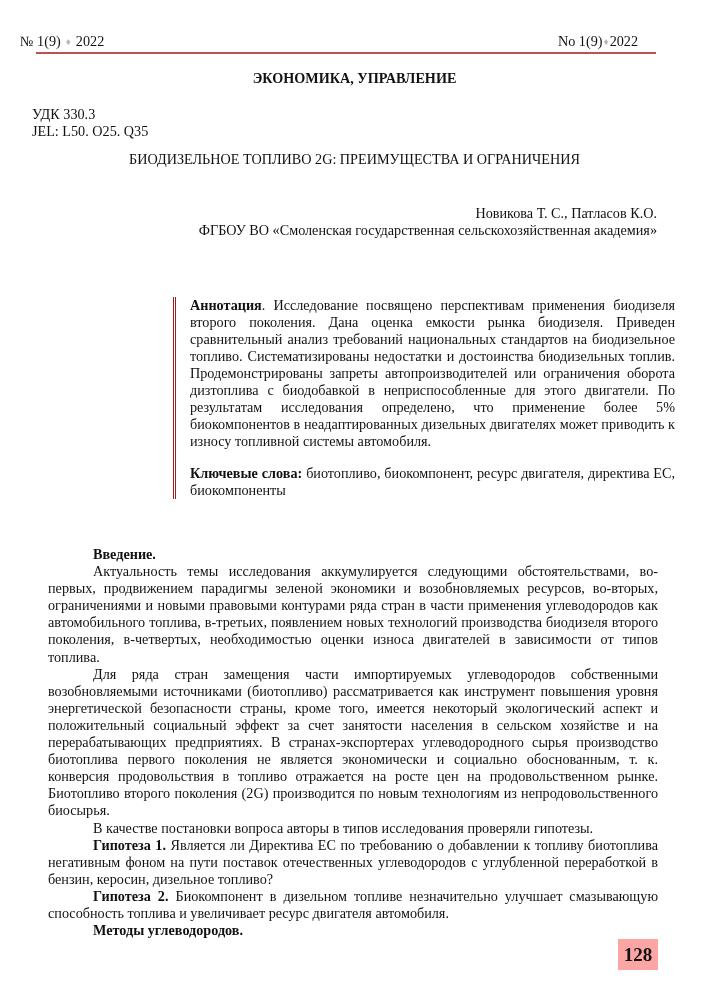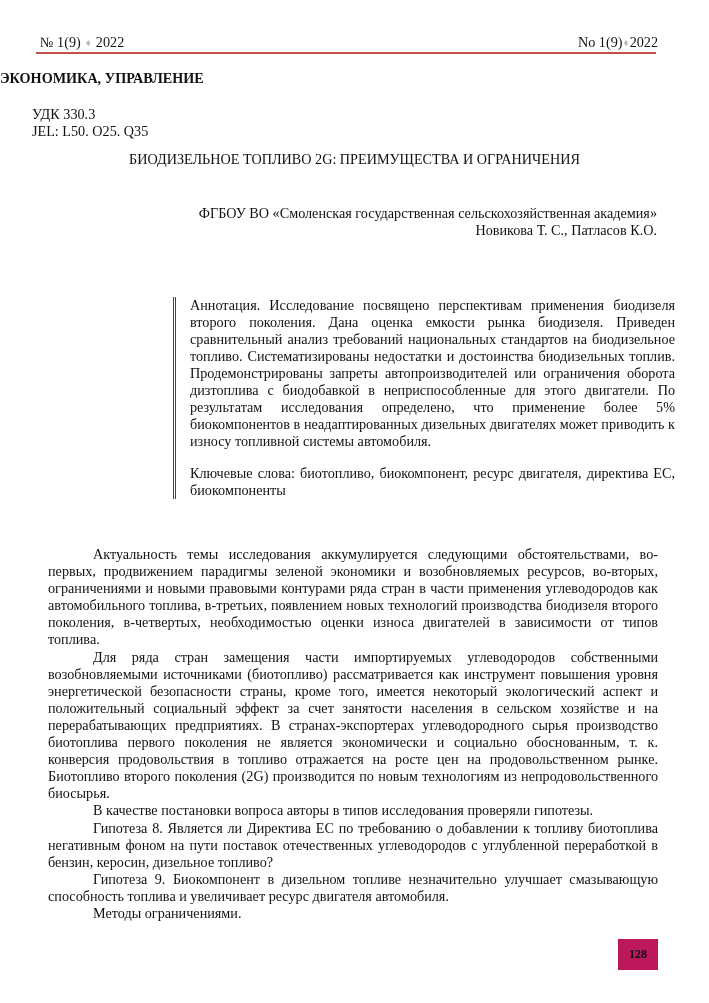--- a/index.html
+++ b/index.html
@@ -1,66 +1,67 @@
 <!DOCTYPE html>
 <html><head>
 <meta charset="utf-8">
 <style>
   html, body { margin:0; padding:0; background:#ffffff; }
   body { width:709px; height:1003px; position:relative; overflow:hidden;
          font-family:"Liberation Serif", "DejaVu Serif", serif; color:#111; font-size:14.2px; }
-  .header { position:absolute; left:40px; top:33px; width:618px; height:18px;
-            font-size:14.2px; display:flex; justify-content:space-between; align-items:center; }
+  .header { position:absolute; left:20px; top:33px; width:618px; height:18px;
+            font-size:14.2px; display:flex; justify-content:space-between; align-items:flex-start; }
   .header .diamond { color:#b8b8b8; font-size:10px; margin:0 5px; position:relative; top:-1px; }
   .header .right .diamond { margin:0 1px; }
   .header-rule { position:absolute; left:36px; top:52px; width:620px; height:2px; background:#c0504d; }
-  .section { position:absolute; left:0; width:709px; top:70px; font-weight:bold; font-size:14.2px; }
+  .section { position:absolute; left:0; width:709px; top:70px; text-align:center; font-weight:bold; font-size:14.2px; }
   .udk { position:absolute; left:32px; top:106px; line-height:17px; }
   .title { position:absolute; left:0; width:709px; top:151px; text-align:center; font-weight:normal; font-size:14.2px; }
   .authors { position:absolute; right:52px; top:205px; text-align:right; line-height:17px; }
   .abstract { position:absolute; left:173px; top:297px; width:485px; padding-left:14px;
               border-left:3px double #a61c1c; text-align:justify; line-height:17px; }
   .abstract p { margin:0; }
   .abstract .kw { margin-top:15px; }
   .body { position:absolute; left:48px; top:546px; width:610px; text-align:justify; line-height:17.1px; }
   .body p { margin:0; text-indent:45px; }
-  b { font-weight:normal;margin-top:44px; }
-  .pagenum { position:absolute; left:618px; top:939px; width:40px; height:31px; background:#be185d;
-             font-weight:bold; font-size:12px; display:flex; align-items:center; justify-content:center; }
+  b { font-weight:bold;margin-top:44px; }
+  .pagenum { position:absolute; left:618px; top:939px; width:40px; height:31px; background:#fca5a5;
+             font-weight:bold; font-size:19px; display:flex; align-items:center; justify-content:center; }
 </style>
 </head>
 <body>
 
 <div class="header">
   <span class="left"><span>№ 1(9)</span><span class="diamond">♦</span><span>2022</span></span>
   <span class="right"><span>No 1(9)</span><span class="diamond">♦</span><span>2022</span></span>
 </div>
 <div class="header-rule"></div>
 
 <div class="section">ЭКОНОМИКА, УПРАВЛЕНИЕ</div>
 
 <div class="udk">
   <div>УДК 330.3</div>
   <div>JEL: L50. O25. Q35</div>
 </div>
 
 <div class="title">БИОДИЗЕЛЬНОЕ ТОПЛИВО 2G: ПРЕИМУЩЕСТВА И ОГРАНИЧЕНИЯ</div>
 
 <div class="authors">
+  <div>Новикова Т. С., Патласов К.О.</div>
   <div>ФГБОУ ВО «Смоленская государственная сельскохозяйственная академия»</div>
-  <div>Новикова Т. С., Патласов К.О.</div>
 </div>
 
 <div class="abstract">
   <p><b>Аннотация</b><span>.  Исследование посвящено перспективам применения биодизеля второго поколения. Дана оценка емкости рынка биодизеля. Приведен сравнительный анализ требований национальных стандартов на биодизельное топливо. Систематизированы недостатки и достоинства биодизельных топлив. Продемонстрированы запреты автопроизводителей или ограничения оборота дизтоплива с биодобавкой в неприспособленные для этого двигатели. По результатам исследования определено, что применение более 5% биокомпонентов в неадаптированных дизельных двигателях может приводить к износу топливной системы автомобиля.</span></p>
   <p class="kw"><b>Ключевые слова:</b><span> биотопливо, биокомпонент, ресурс двигателя, директива ЕС, биокомпоненты</span></p>
 </div>
 
 <div class="body">
+  <p><b>Введение.</b></p>
   <p>Актуальность темы исследования аккумулируется следующими обстоятельствами, во-первых, продвижением парадигмы зеленой экономики и возобновляемых ресурсов, во-вторых, ограничениями и новыми правовыми контурами ряда стран в части применения углеводородов как автомобильного топлива, в-третьих, появлением новых технологий производства биодизеля второго поколения, в-четвертых, необходимостью оценки износа двигателей в зависимости от типов топлива.</p>
   <p>Для ряда стран замещения части импортируемых углеводородов собственными возобновляемыми источниками (биотопливо) рассматривается как инструмент повышения уровня энергетической безопасности страны, кроме того, имеется некоторый экологический аспект и положительный социальный эффект за счет занятости населения в сельском хозяйстве и на перерабатывающих предприятиях. В странах-экспортерах углеводородного сырья производство биотоплива первого поколения не является экономически и социально обоснованным, т. к. конверсия продовольствия в топливо отражается на росте цен на продовольственном рынке. Биотопливо второго поколения (2G) производится по новым технологиям из непродовольственного биосырья.</p>
   <p>В качестве постановки вопроса авторы в типов исследования проверяли гипотезы.</p>
-  <p><b>Гипотеза 8.</b><span> Является ли Директива ЕС по требованию о добавлении к топливу биотоплива негативным фоном на пути поставок отечественных углеводородов с углубленной переработкой в бензин, керосин, дизельное топливо?</span></p>
-  <p><b>Гипотеза 9.</b><span> Биокомпонент в дизельном топливе незначительно улучшает смазывающую способность топлива и увеличивает ресурс двигателя автомобиля.</span></p>
-  <p><b>Методы ограничениями.</b></p>
+  <p><b>Гипотеза 1.</b><span> Является ли Директива ЕС по требованию о добавлении к топливу биотоплива негативным фоном на пути поставок отечественных углеводородов с углубленной переработкой в бензин, керосин, дизельное топливо?</span></p>
+  <p><b>Гипотеза 2.</b><span> Биокомпонент в дизельном топливе незначительно улучшает смазывающую способность топлива и увеличивает ресурс двигателя автомобиля.</span></p>
+  <p><b>Методы углеводородов.</b></p>
 </div>
 
 <div class="pagenum">128</div>
 
 </body></html>

